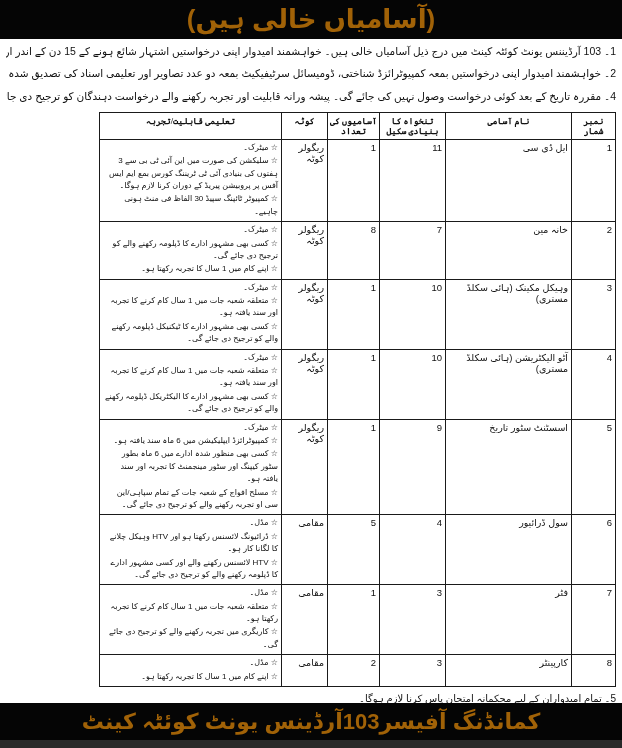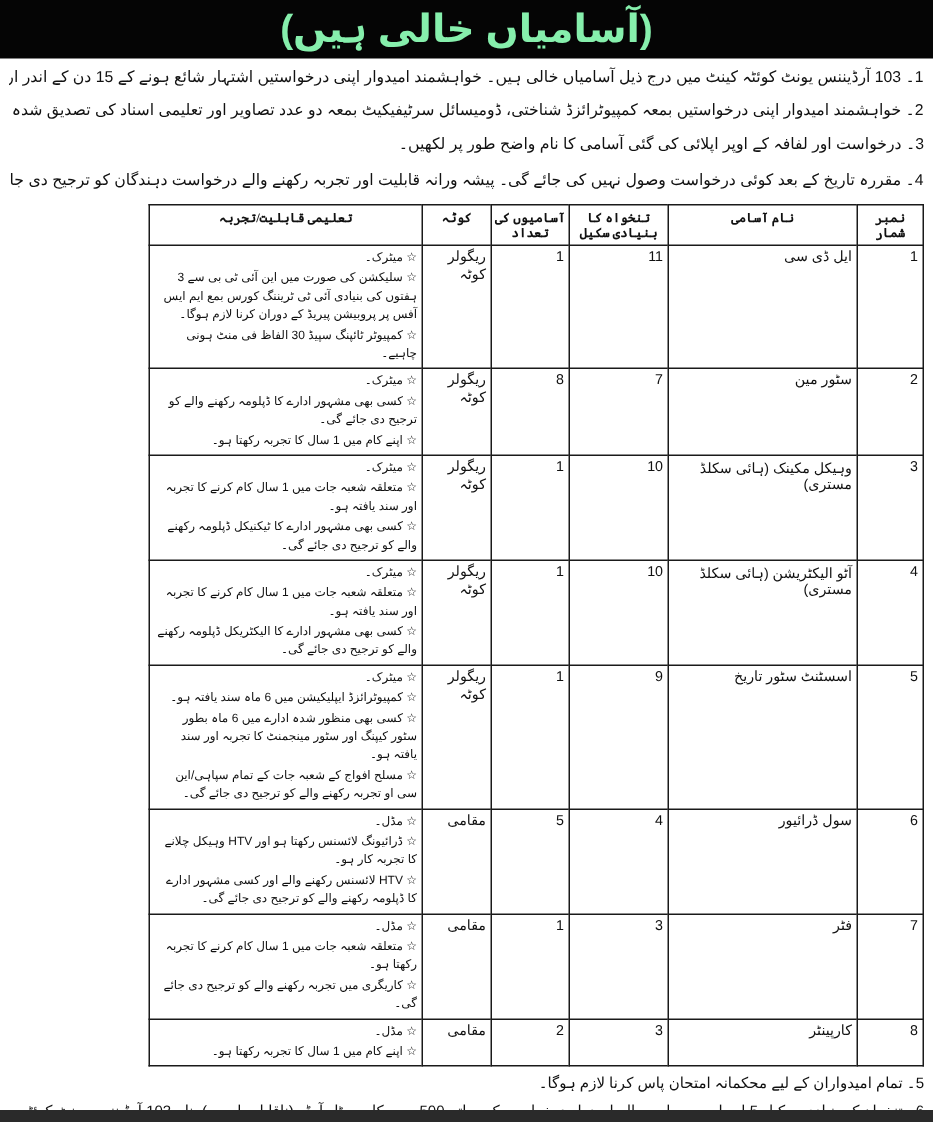--- a/index.html
+++ b/index.html
@@ -3,21 +3,21 @@
 <meta charset="utf-8">
 <style>
   * { margin:0; padding:0; box-sizing:border-box; }
   html,body { background:#444; }
   body { font-family:"Liberation Sans","DejaVu Sans",sans-serif; }
   .page {
     width:622px; height:748px; margin:0 auto; background:#fff;
     position:relative; overflow:hidden; direction:rtl;
   }
   .band {
-    background:#050505; color:#86efac; text-align:center;
+    background:#050505; color:#a16207; text-align:center;
     display:flex; align-items:center; justify-content:center;
   }
   .band.top { height:39px; }
   .band.top .title { font-size:26px; font-weight:bold; letter-spacing:0.5px; }
   .band.bottom { height:37px; position:absolute; left:0; right:0; bottom:8px; }
   .band.bottom .footer-text { font-size:22px; font-weight:bold; }
   .bottom-strip { position:absolute; left:0; right:0; bottom:0; height:8px; background:#2a2a2a; }
   .content { padding:4px 6px 0 6px; color:#111; }
   .intro div {
     font-size:10.5px; line-height:1.55; text-align:right;
@@ -51,21 +51,20 @@
 
   <div class="band top">
     <span class="title">(آسامیاں خالی ہیں)</span>
   </div>
 
   <div class="content">
 
     <div class="intro">
       <div>1۔ 103 آرڈیننس یونٹ کوئٹہ کینٹ میں درج ذیل آسامیاں خالی ہیں۔ خواہشمند امیدوار اپنی درخواستیں اشتہار شائع ہونے کے 15 دن کے اندر ارسال کریں۔</div>
       <div>2۔ خواہشمند امیدوار اپنی درخواستیں بمعہ کمپیوٹرائزڈ شناختی، ڈومیسائل سرٹیفیکیٹ بمعہ دو عدد تصاویر اور تعلیمی اسناد کی تصدیق شدہ نقول کی دو کاپیاں بنام 103 آرڈیننس یونٹ کوئٹہ کینٹ میں جمع کرائیں۔</div>
-      <div>3۔ درخواست اور لفافہ کے اوپر اپلائی کی گئی آسامی کا نام واضح طور پر لکھیں۔</div>
       <div>4۔ مقررہ تاریخ کے بعد کوئی درخواست وصول نہیں کی جائے گی۔ پیشہ ورانہ قابلیت اور تجربہ رکھنے والے درخواست دہندگان کو ترجیح دی جائے گی۔</div>
     </div>
 
     <table class="jobs">
       <colgroup>
         <col class="serial">
           <col class="post">
           <col class="scale">
         <col class="count">
           <col class="quota">
@@ -89,21 +88,21 @@
           <td class="c">1</td>
           <td class="c">ریگولر کوٹہ</td>
           <td class="qual">
             <div>☆ میٹرک۔</div>
             <div>☆ سلیکشن کی صورت میں این آئی ٹی بی سے 3 ہفتوں کی بنیادی آئی ٹی ٹریننگ کورس بمع ایم ایس آفس پر پروبیشن پیریڈ کے دوران کرنا لازم ہوگا۔</div>
             <div>☆ کمپیوٹر ٹائپنگ سپیڈ 30 الفاظ فی منٹ ہونی چاہیے۔</div>
           </td>
         </tr>
         <tr class="r2">
           <td class="c">2</td>
-          <td class="c">سٹور مین</td>
+          <td class="c">خانہ مین</td>
           <td class="c">7</td>
           <td class="c">8</td>
           <td class="c">ریگولر کوٹہ</td>
           <td class="qual">
             <div>☆ میٹرک۔</div>
             <div>☆ کسی بھی مشہور ادارے کا ڈپلومہ رکھنے والے کو ترجیح دی جائے گی۔</div>
             <div>☆ اپنے کام میں 1 سال کا تجربہ رکھتا ہو۔</div>
           </td>
         </tr>
         <tr class="r3">
@@ -144,21 +143,21 @@
           </td>
         </tr>
         <tr class="r6">
           <td class="c">6</td>
           <td class="c">سول ڈرائیور</td>
           <td class="c">4</td>
           <td class="c">5</td>
           <td class="c">مقامی</td>
           <td class="qual">
             <div>☆ مڈل۔</div>
-            <div>☆ ڈرائیونگ لائسنس رکھتا ہو اور HTV وہیکل چلانے کا تجربہ کار ہو۔</div>
+            <div>☆ ڈرائیونگ لائسنس رکھتا ہو اور HTV وہیکل چلانے کا لگانا کار ہو۔</div>
             <div>☆ HTV لائسنس رکھنے والے اور کسی مشہور ادارے کا ڈپلومہ رکھنے والے کو ترجیح دی جائے گی۔</div>
           </td>
         </tr>
         <tr class="r7">
           <td class="c">7</td>
           <td class="c">فٹر</td>
           <td class="c">3</td>
           <td class="c">1</td>
           <td class="c">مقامی</td>
           <td class="qual">
@@ -182,15 +181,18 @@
     </table>
 
     <div class="notes">
       <div>5۔ تمام امیدواران کے لیے محکمانہ امتحان پاس کرنا لازم ہوگا۔</div>
       <div>6۔ تنخواہ کے بنیادی سکیل 5 اور اس سے اوپر والے امیدوار درخواست کے ساتھ 500 روپے کا پوسٹل آرڈر (ناقابلِ واپسی) بنام 103 آرڈیننس یونٹ کوئٹہ کینٹ کا لگانا ضروری ہوگا۔ جو 3 ماہ سے زیادہ پرانا نہ ہو اور درخواست کے اوپر پوسٹل آرڈر نمبر بمع تاریخ لازمی لکھیں۔ پوسٹل آرڈر نہ ہونے یا ڈاک خانہ سے کیش نہ ہونے کی صورت میں درخواست مسترد کر دی جائے گی۔</div>
 
     </div>
 
   </div>
 
+  <div class="band bottom">
+    <span class="footer-text">کمانڈنگ آفیسر103آرڈینس یونٹ کوئٹہ کینٹ</span>
+  </div>
   <div class="bottom-strip"></div>
 
 </div>
 
 </body></html>

